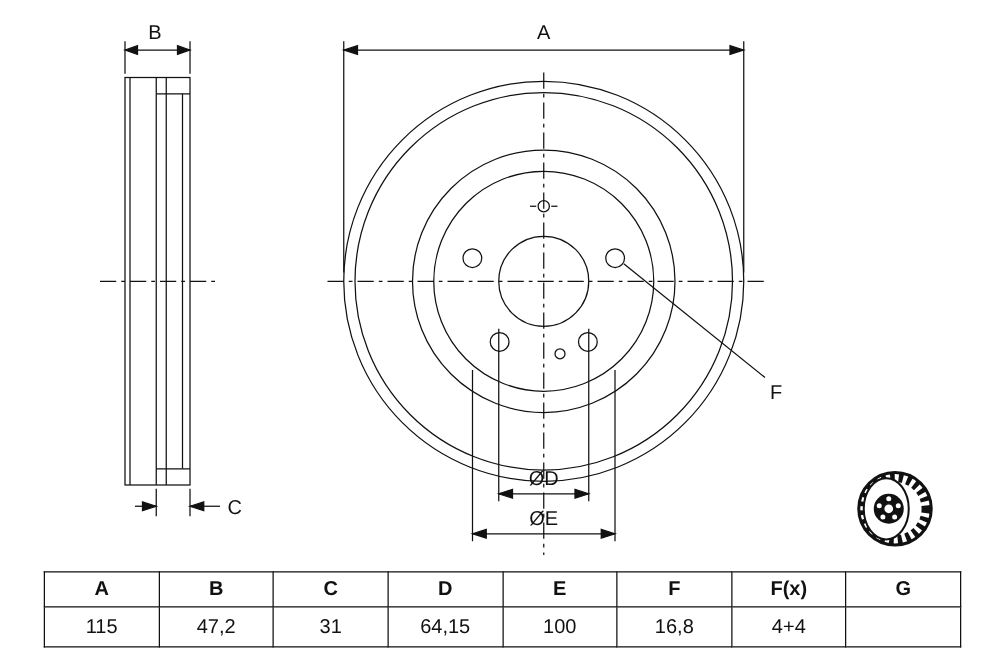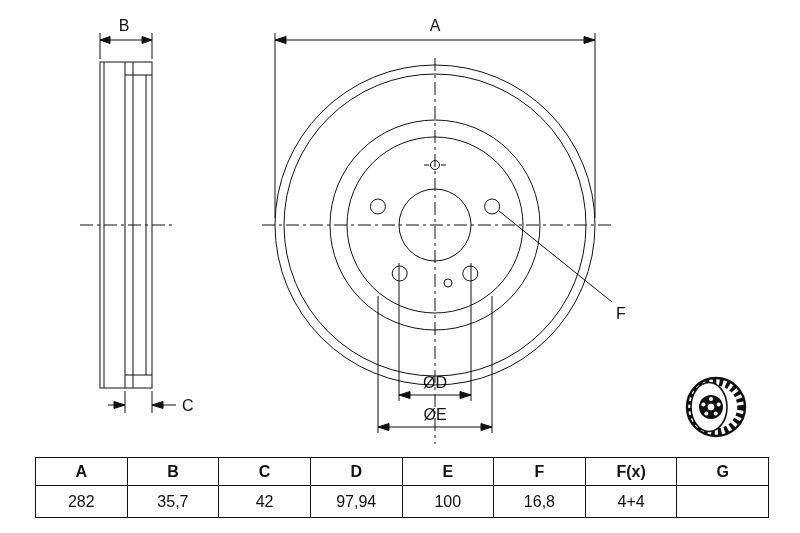--- a/index.html
+++ b/index.html
@@ -133,23 +133,23 @@
     <th>A</th>
     <th>B</th>
     <th>C</th>
     <th>D</th>
     <th>E</th>
     <th>F</th>
     <th>F(x)</th>
     <th>G</th>
   </tr>
   <tr>
-    <td>282</td>
-    <td>35,7</td>
-    <td>42</td>
-    <td>97,94</td>
+    <td>115</td>
+    <td>47,2</td>
+    <td>31</td>
+    <td>64,15</td>
     <td>100</td>
     <td>16,8</td>
     <td>4+4</td>
     <td></td>
   </tr>
 </tbody>
   </table>
 
 </body></html>

